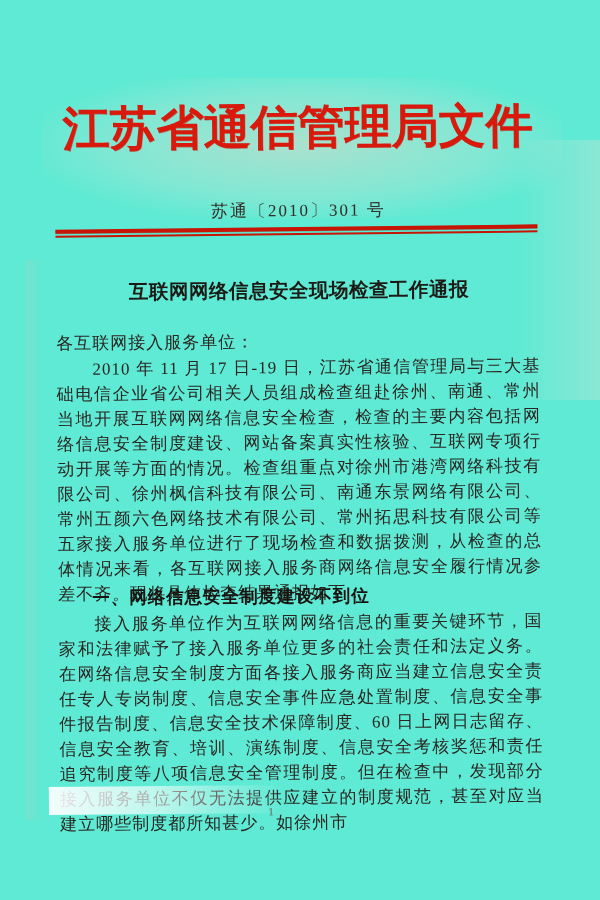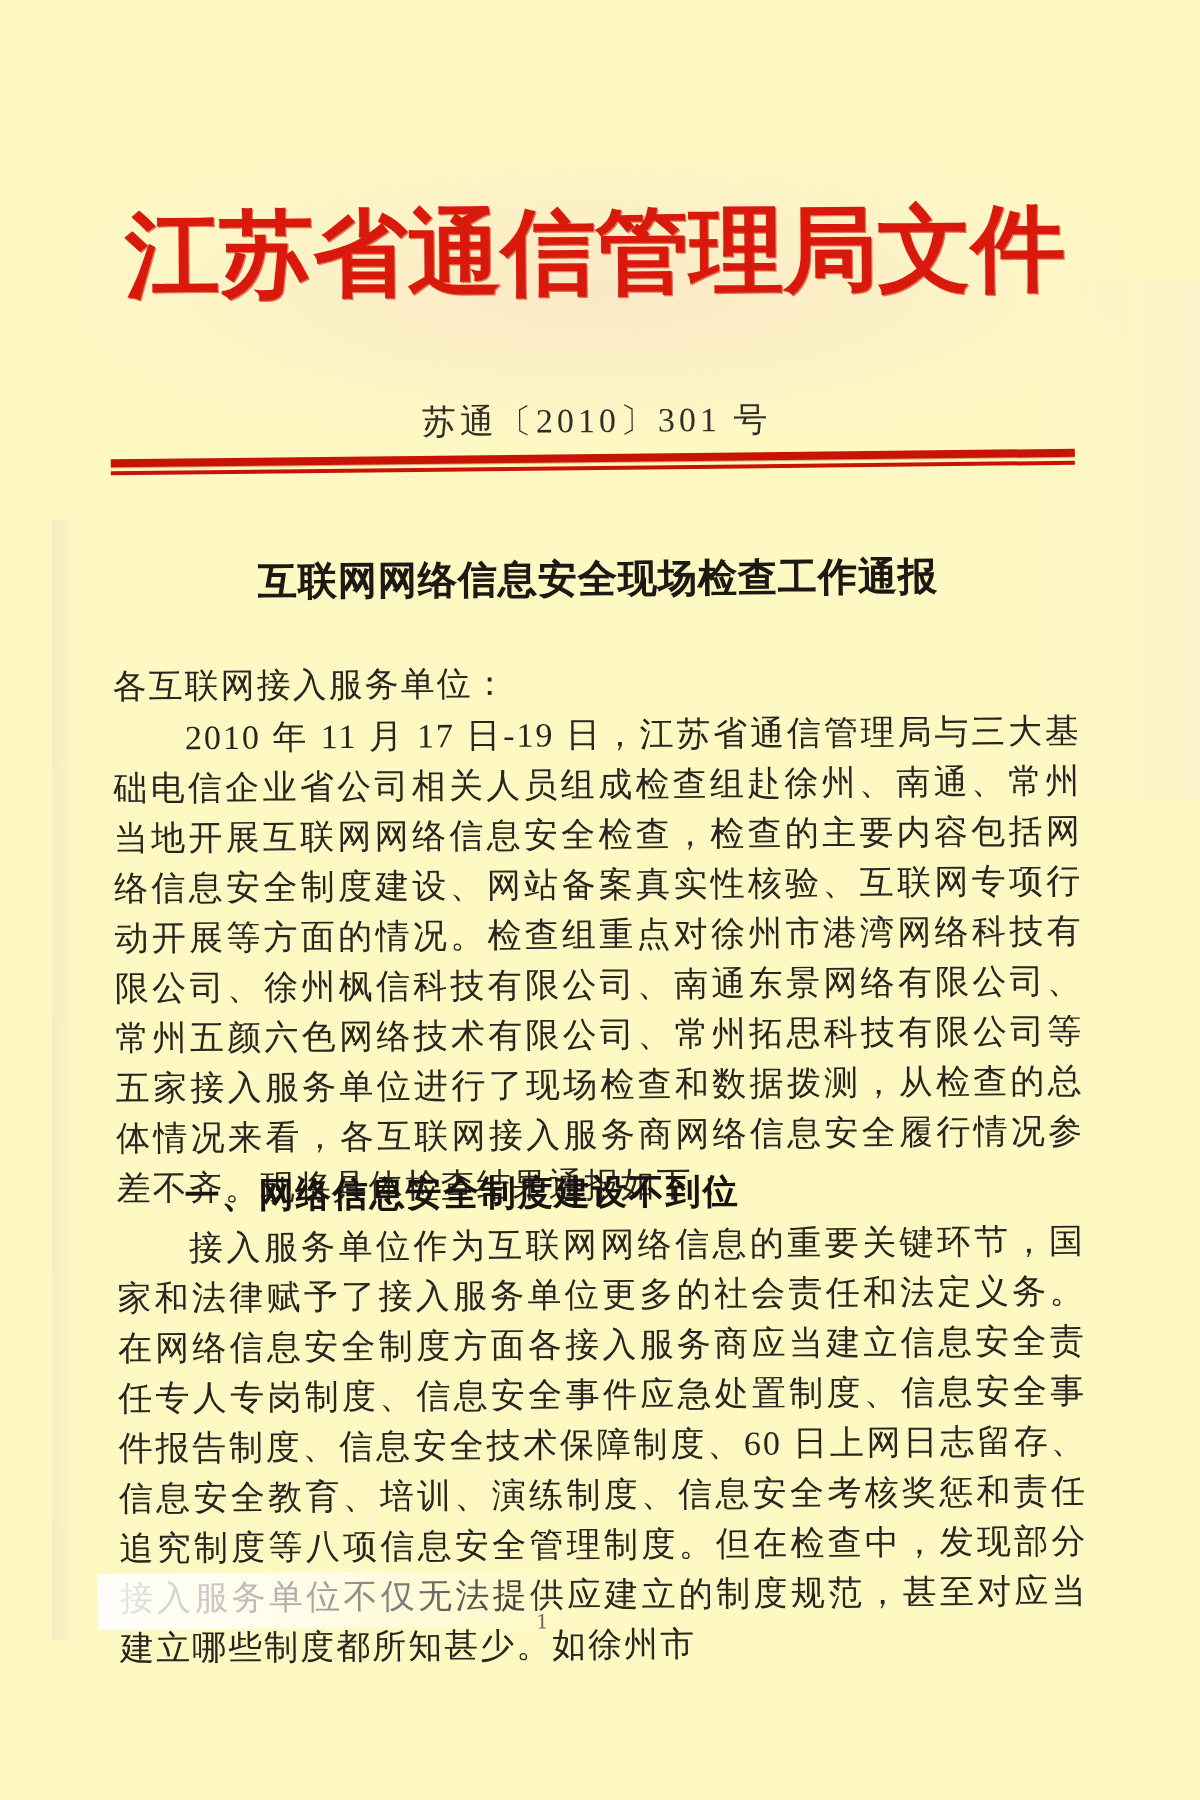--- a/index.html
+++ b/index.html
@@ -9,21 +9,21 @@
   }
   html,body{margin:0;padding:0;}
   body{
     width:600px;height:900px;
     background:#ffffff;
     font-family:"Liberation Serif","DejaVu Serif",serif;
     overflow:hidden;
   }
   .photo{
     position:relative;width:600px;height:900px;
-    background:#fef9c3;overflow:hidden;
+    background:#5eead4;overflow:hidden;
   }
   
   .tint-banner{
     position:absolute;left:42px;top:78px;width:520px;height:140px;
     background:radial-gradient(ellipse at 50% 48%,
       rgba(246,216,200,0.50) 0%,
       rgba(247,224,210,0.22) 52%,
       rgba(247,224,210,0) 78%);
     pointer-events:none;
   }

